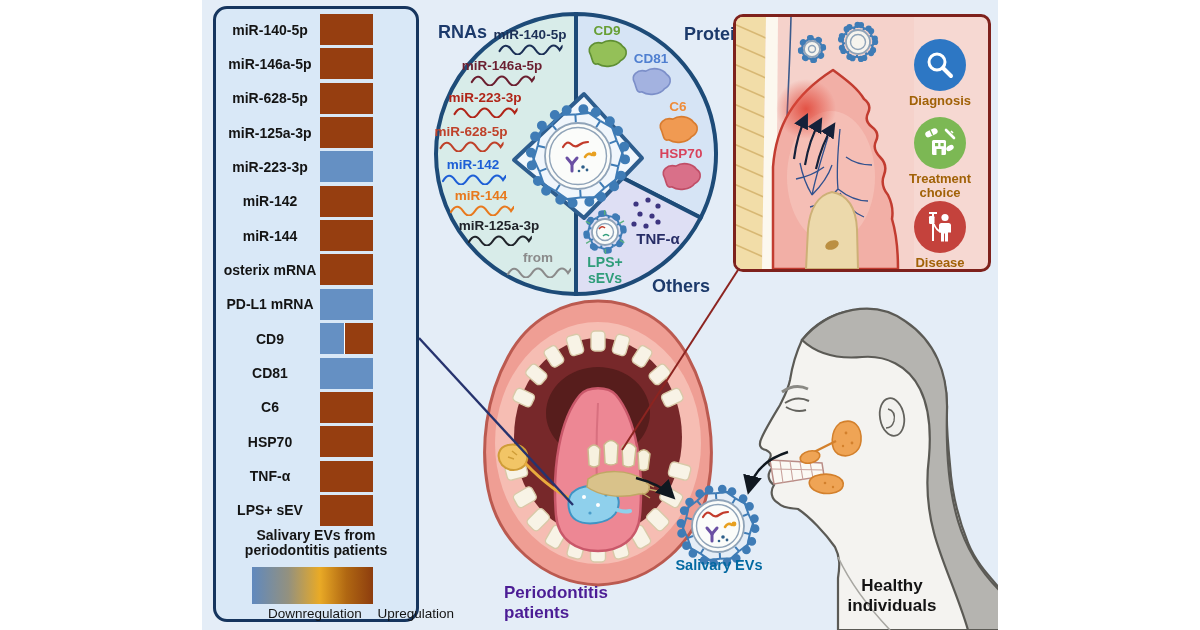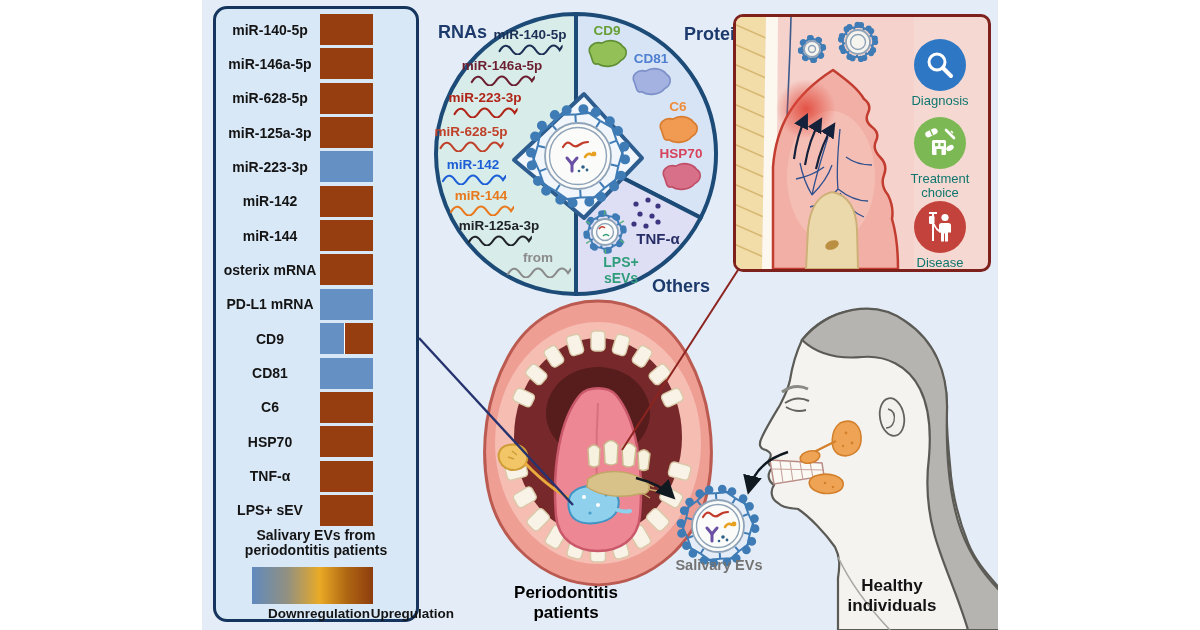--- a/index.html
+++ b/index.html
@@ -14,45 +14,45 @@
               border:3px solid #16355e;border-radius:14px;box-sizing:border-box;}
   .hm-row{position:absolute;left:0;width:100%;height:31px;}
   .hm-label{position:absolute;left:4px;top:0;width:100px;height:31px;display:flex;align-items:center;
             justify-content:center;font-size:14px;font-weight:bold;color:#141414;text-align:center;line-height:1;}
   .hm-box{position:absolute;left:104px;top:0;width:53px;height:31px;}
   .panel-footer{position:absolute;left:8px;top:519px;width:184px;text-align:center;font-size:14px;
                 font-weight:bold;color:#141414;line-height:1.1;}
   .gradient-bar{position:absolute;left:36px;top:558px;width:121px;height:37px;
                 background:linear-gradient(90deg,#6089be 0%,#93917f 30%,#e9aa26 56%,#b06712 78%,#8d3d0e 100%);}
   .legend-row{position:absolute;left:5px;top:597px;width:186px;display:flex;justify-content:space-between;
-              font-size:13.5px;font-weight:bold;color:#141414;padding-left:47px;}
+              font-size:13.5px;font-weight:normal;color:#141414;padding-left:47px;}
 
   
   .venn{position:absolute;left:228px;top:8px;width:292px;height:292px;}
   .venn-heading{position:absolute;font-size:18px;font-weight:bold;color:#1c3a6b;}
   .wheel-item{position:absolute;transform:translateX(-50%);text-align:center;font-weight:bold;
               font-size:13.5px;line-height:1;white-space:nowrap;}
   .wheel-item svg{margin:0 auto;margin-top:1px;}
   .protein-item{position:absolute;transform:translateX(-50%);text-align:center;font-weight:bold;
                 font-size:13.5px;line-height:1;white-space:nowrap;}
   .others-label{position:absolute;transform:translateX(-50%);text-align:center;font-weight:bold;
                 font-size:14px;line-height:1.15;white-space:pre-line;}
 
   
   .right-panel{position:absolute;left:531px;top:14px;width:258px;height:258px;background:#f6d8d2;
                border:3px solid #7e211c;border-radius:10px;box-sizing:border-box;overflow:hidden;}
   .rp-item{position:absolute;width:96px;text-align:center;}
   .rp-circle{width:52px;height:52px;border-radius:50%;margin:0 auto;display:flex;align-items:center;justify-content:center;}
-  .rp-label{margin-top:3px;font-size:13px;font-weight:normal;color:#0f766e;line-height:1.1;}
+  .rp-label{margin-top:3px;font-size:13px;font-weight:bold;color:#a16207;line-height:1.1;}
 
   
-  .periodontitis-label{position:absolute;left:302px;top:583px;width:124px;text-align:center;
-                       font-size:17px;font-weight:bold;color:#000000;line-height:1.15;}
+  .periodontitis-label{position:absolute;left:302px;top:583px;width:124px;text-align:left;
+                       font-size:17px;font-weight:bold;color:#4c1d95;line-height:1.15;}
   .salivary-label{position:absolute;left:449px;top:557px;width:136px;text-align:center;
-                  font-size:14.5px;font-weight:bold;color:#737373;}
+                  font-size:14.5px;font-weight:bold;color:#0369a1;}
   .healthy-label{position:absolute;left:628px;top:576px;width:124px;text-align:center;
                  font-size:17px;font-weight:bold;color:#141414;line-height:1.2;}
   .connectors{position:absolute;left:0;top:0;pointer-events:none;}
 </style>
 </head>
 <body>
 
 <div class="page">
   <div class="figure">
 
@@ -342,21 +342,21 @@
               <path d="M6,16 C2,9 9,3 17,5 C23,1 33,2 37,8 C43,12 41,19 35,22 C31,28 19,29 13,25 C8,27 8,21 6,16 Z" fill="#a3b2e0" stroke="#7c8fc9" stroke-width="1.6"></path>
             </svg></div>
           <div class="protein-item" style="left: 248px; top: 92px; color: rgb(239, 140, 58);"><span>C6</span><svg width="46" height="32" viewBox="0 0 44 31">
               <path d="M6,16 C2,9 9,3 17,5 C23,1 33,2 37,8 C43,12 41,19 35,22 C31,28 19,29 13,25 C8,27 8,21 6,16 Z" fill="#f09a52" stroke="#d87c30" stroke-width="1.6"></path>
             </svg></div>
           <div class="protein-item" style="left: 251px; top: 139px; color: rgb(216, 67, 92);"><span>HSP70</span><svg width="46" height="32" viewBox="0 0 44 31">
               <path d="M6,16 C2,9 9,3 17,5 C23,1 33,2 37,8 C43,12 41,19 35,22 C31,28 19,29 13,25 C8,27 8,21 6,16 Z" fill="#d97089" stroke="#c04e67" stroke-width="1.6"></path>
             </svg></div>
         </div>
       <div id="others-items">
-          <div class="others-label" style="left: 175px; top: 246px; color: rgb(47, 157, 122); margin-left: 16px;">LPS+
+          <div class="others-label" style="left: 175px; top: 246px; color: rgb(47, 157, 122);">LPS+
 sEVs</div>
           <div class="others-label" style="left: 228px; top: 222px; color: rgb(39, 45, 102); font-size: 15px;">TNF-α</div>
         </div>
     </div>
 
     <div class="right-panel">
       <svg width="178" height="252" viewBox="0 0 178 252" style="position:absolute;left:0;top:0;">
         <defs>
           <marker id="arrg" markerWidth="8" markerHeight="8" refX="5" refY="3.5" orient="auto">
             <path d="M0,0 L7,3.5 L0,7 Z" fill="#14213a"></path>

